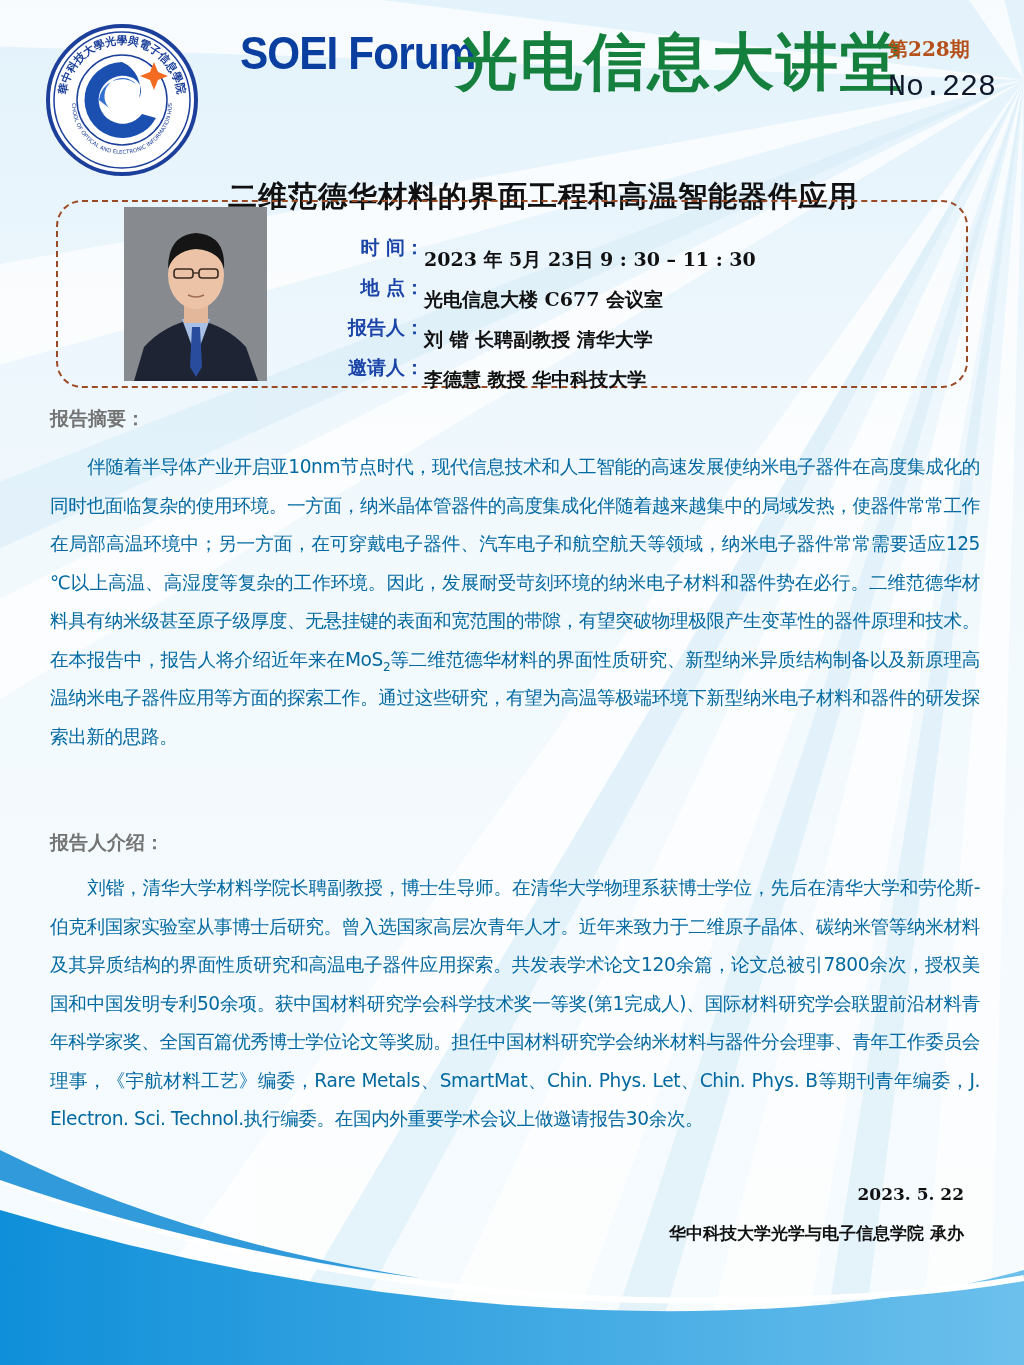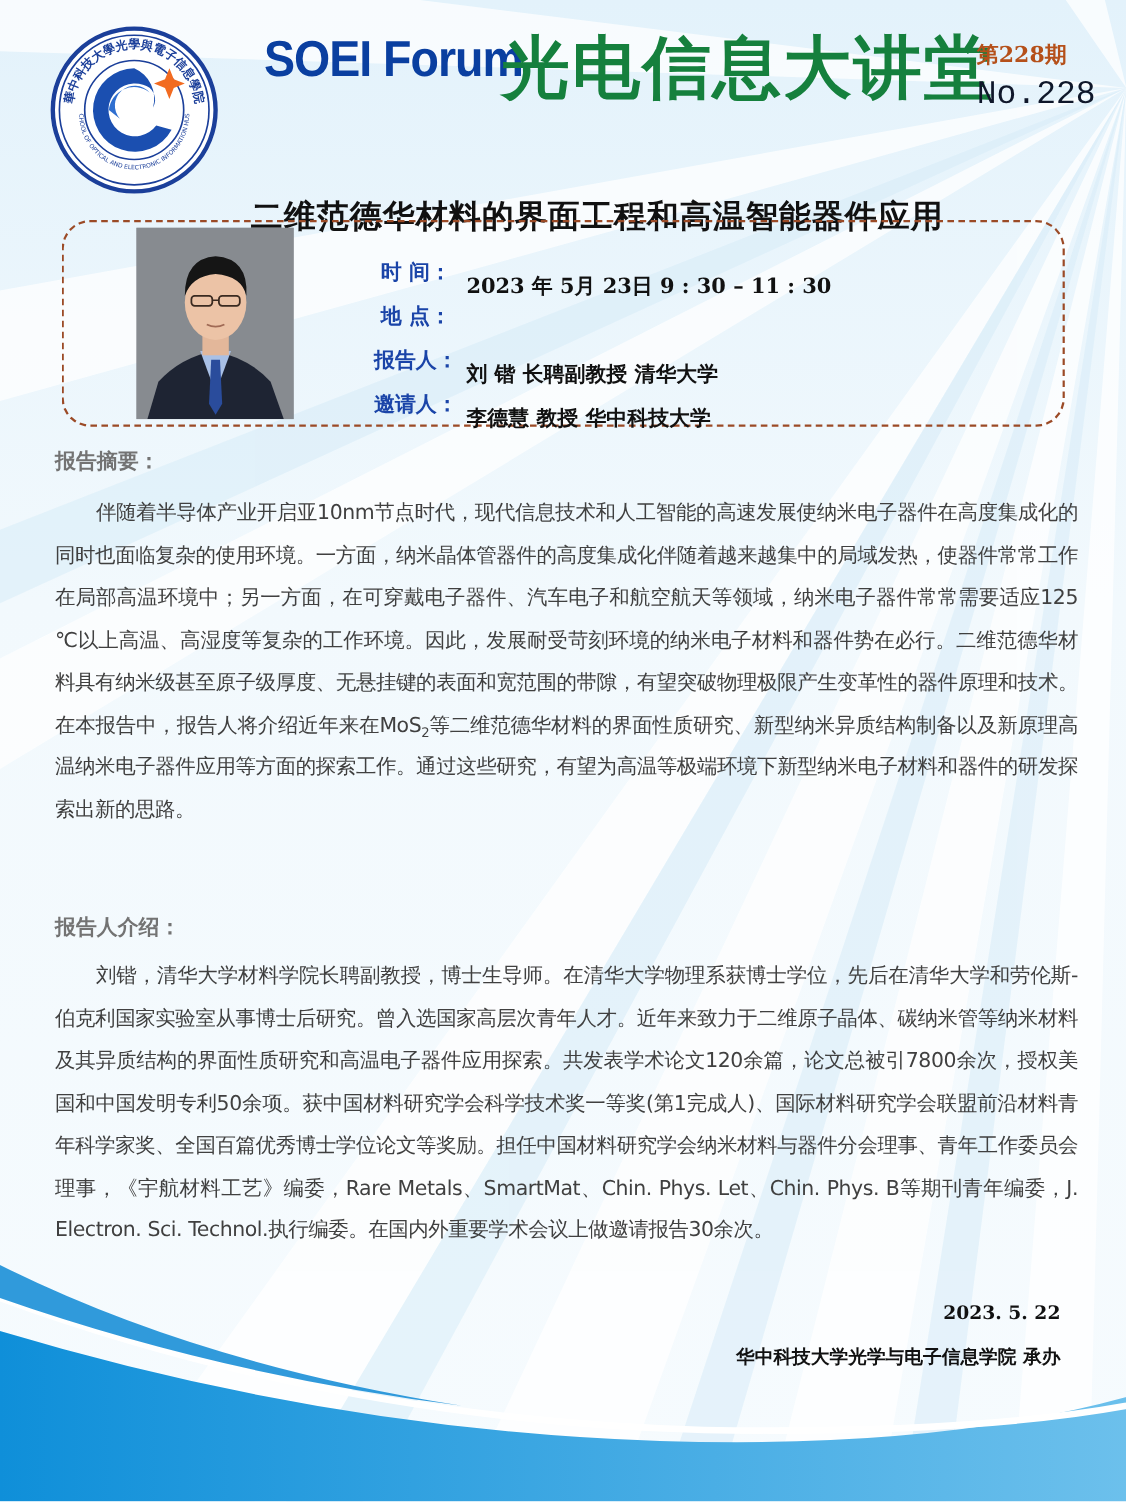--- a/index.html
+++ b/index.html
@@ -53,31 +53,31 @@
     position: absolute; left: 56px; top: 200px; width: 912px; height: 188px;
     border: 2px dashed #9b4a26; border-radius: 26px;
   }
   .photo {
     position: absolute; left: 124px; top: 207px; width: 143px; height: 174px;
     background: linear-gradient(180deg, #7d8186 0%, #8d9196 50%, #7f8388 100%);
     overflow: hidden;
   }
   .info-lines { position: absolute; left: 332px; top: 228px; }
   .info-line { height: 40px; display: flex; align-items: center; white-space: nowrap; font-size: 19px; }
-  .info-label { color: #1a44a8; font-weight: bold; width: 92px; display: inline-flex; justify-content: center; }
+  .info-label { color: #1a44a8; font-weight: bold; width: 92px; display: inline-flex; justify-content: flex-end; }
   .info-value { color: #111; font-weight: bold; font-family: "DejaVu Serif", "Liberation Serif", serif; margin-top: 24px; }
 
   
   .section-heading {
     position: absolute; left: 50px;
     font-size: 19px; font-weight: bold; color: #737373; white-space: nowrap;
   }
   .para {
     position: absolute; left: 50px; width: 930px;
-    font-size: 18.6px; line-height: 38.5px; color: #404040;
+    font-size: 18.6px; line-height: 38.5px; color: #0369a1;
     text-align: justify; text-indent: 2em;
     font-family: "DejaVu Sans", sans-serif; letter-spacing: -0.4px;
   }
   .para sub { font-size: 12px; line-height: 0; }
 
   .organizer {
     position: absolute; right: 60px; top: 1222px;
     font-size: 17px; font-weight: bold; white-space: nowrap; color: #111;
   }
   .date {
@@ -164,20 +164,21 @@
           <span>时 间</span>
           <span>：</span>
         </span>
       <span class="info-value">2023 年 5月 23日  9 : 30 – 11 : 30</span>
     </div>
     <div class="info-line">
       <span class="info-label">
           <span>地 点</span>
           <span>：</span>
         </span>
+      <span class="info-value">光电信息大楼 C677 会议室</span>
     </div>
     <div class="info-line">
       <span class="info-label">
           <span>报告人</span>
           <span>：</span>
         </span>
       <span class="info-value">刘  锴   长聘副教授  清华大学</span>
     </div>
     <div class="info-line">
       <span class="info-label">

